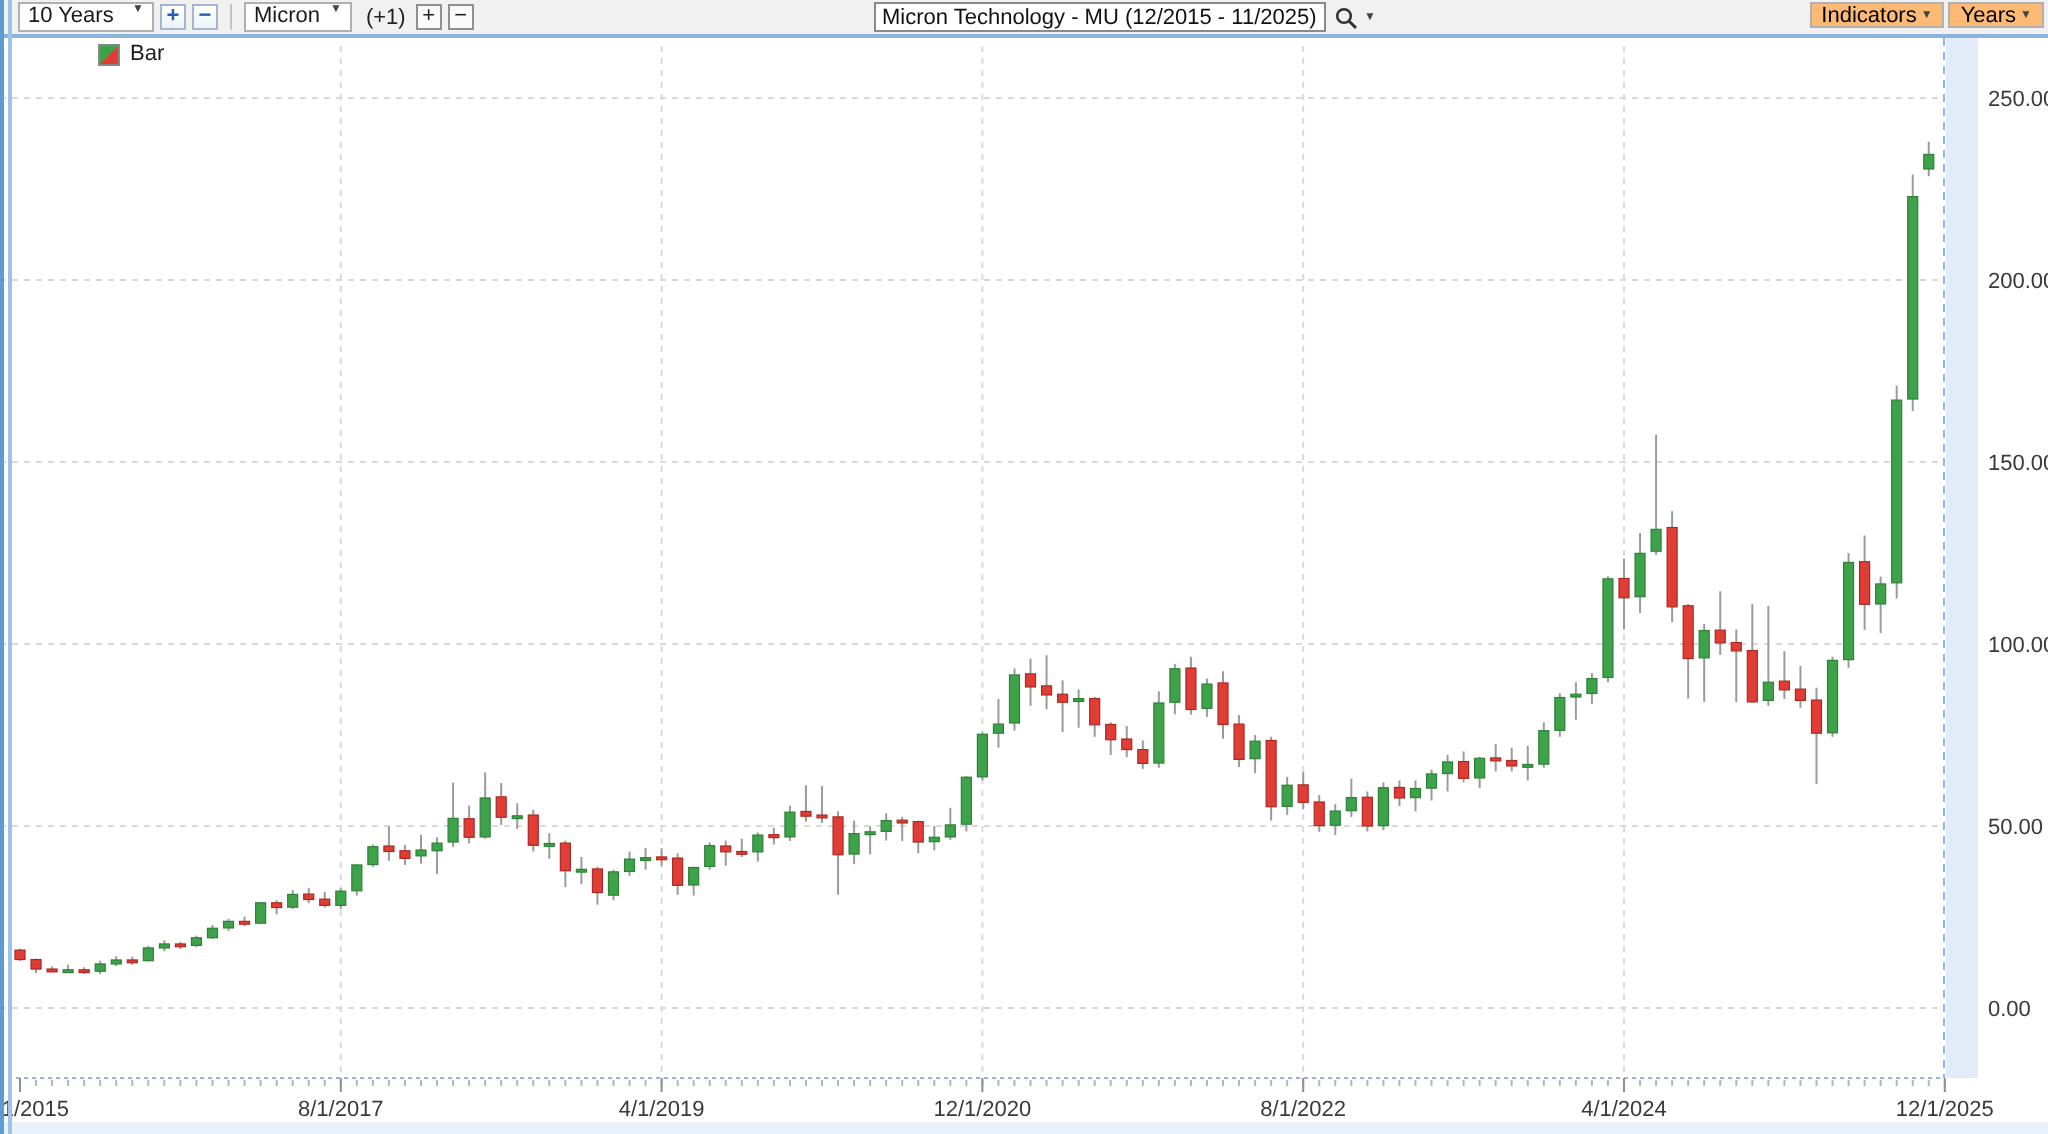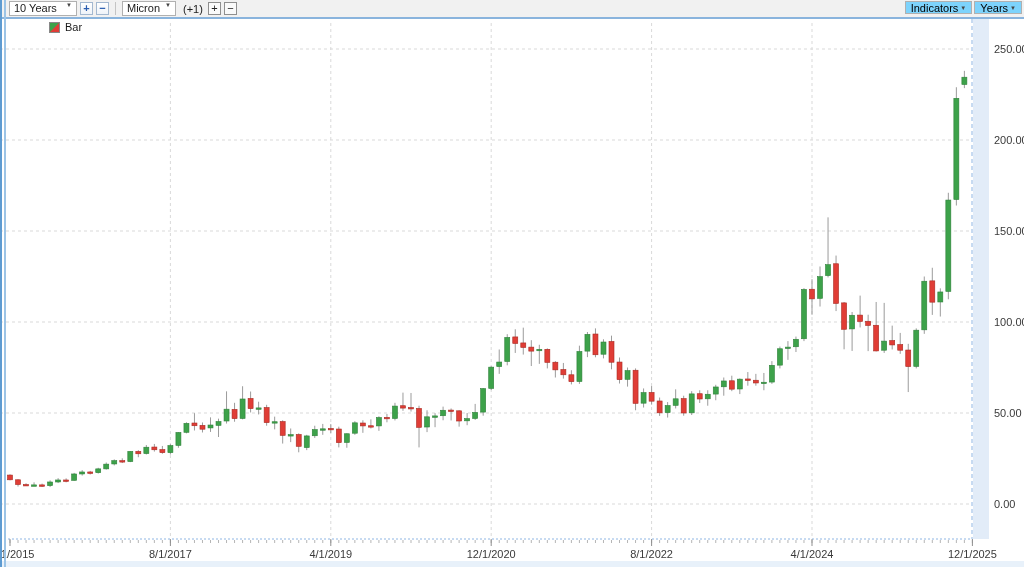--- a/index.html
+++ b/index.html
@@ -22,21 +22,21 @@
   .btn.blue{color:#2a5db0;font-weight:bold;}
   .btn.dark{color:#222;border-color:#8f8f8f;background:#fafafa;}
   .vsep{width:1px;height:13px;background:#c4c4c4;margin:0 3px;}
   .offset{color:#222;margin:0 2px 0 4px;}
   .tb-center{position:absolute;left:437px;top:1px;display:flex;align-items:center;gap:4px;}
   .symbol-input{width:218px;height:11px;border:1px solid #8a8a8a;background:#fff;font-size:11px;
                 font-family:"Liberation Sans",sans-serif;color:#111;padding:1px 3px;}
   .search-wrap{display:inline-flex;align-items:center;gap:3px;cursor:default;}
   .search-wrap .caret{font-size:6px;color:#444;}
   .tb-right{position:absolute;right:2px;top:1px;display:flex;align-items:center;gap:2px;}
-  .tb-right .tbtn{display:inline-flex;align-items:center;gap:2px;height:13px;background:#7dd3fc;
+  .tb-right .tbtn{display:inline-flex;align-items:center;gap:2px;height:13px;background:#fdba74;
                   border:1px solid #b0b0b0;padding:0 5px;font-size:11px;cursor:default;
                   font-family:"Liberation Sans",sans-serif;}
   .tb-right .tbtn .caret{font-size:6px;color:#444;}
   
   .chart-area{position:absolute;left:0;top:19px;width:1024px;height:548px;}
   .legend{position:absolute;left:49px;top:2px;display:flex;align-items:flex-end;gap:5px;z-index:4;}
   .legend-icon{width:9px;height:9px;border:1px solid #888;
                background:linear-gradient(to bottom right,#3da24a 49%,#e03d36 51%);}
   svg text{font-family:"Liberation Sans",sans-serif;}
 </style>
@@ -56,20 +56,30 @@
       <div class="vsep"></div>
       <div class="combo">
         <span>Micron</span>
         <span class="caret">▼</span>
       </div>
       <span class="offset">(+1)</span>
       <button class="btn dark">+</button>
       <button class="btn dark">−</button>
     </div>
 
+    <div class="tb-center">
+      <input class="symbol-input" readonly="" value="Micron Technology - MU (12/2015 - 11/2025)" style="">
+      <span class="search-wrap">
+        <svg width="12" height="12" viewBox="0 0 12 12">
+          <circle cx="5" cy="5" r="3.4" fill="none" stroke="#333" stroke-width="1.3"></circle>
+          <line x1="7.6" y1="7.6" x2="11" y2="11" stroke="#333" stroke-width="1.5"></line>
+        </svg>
+        <span class="caret">▼</span>
+      </span>
+    </div>
 
     <div class="tb-right">
       <button class="tbtn">
         <span>Indicators</span>
         <span class="caret">▼</span>
       </button>
       <button class="tbtn">
         <span>Years</span>
         <span class="caret">▼</span>
       </button>

